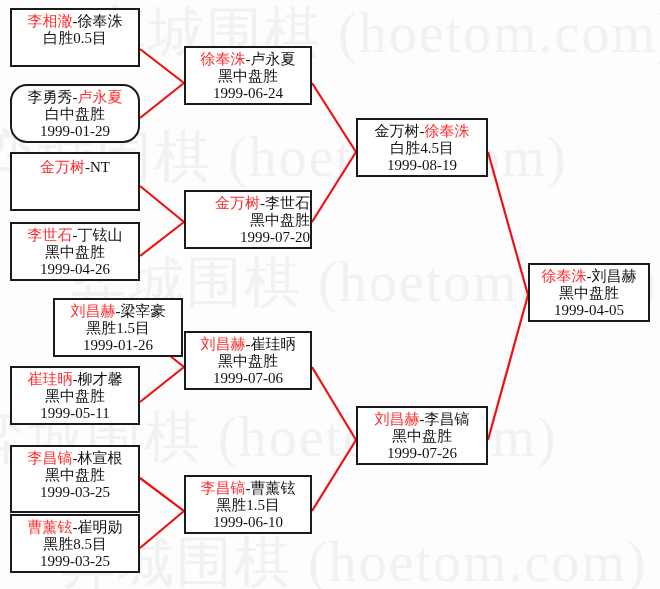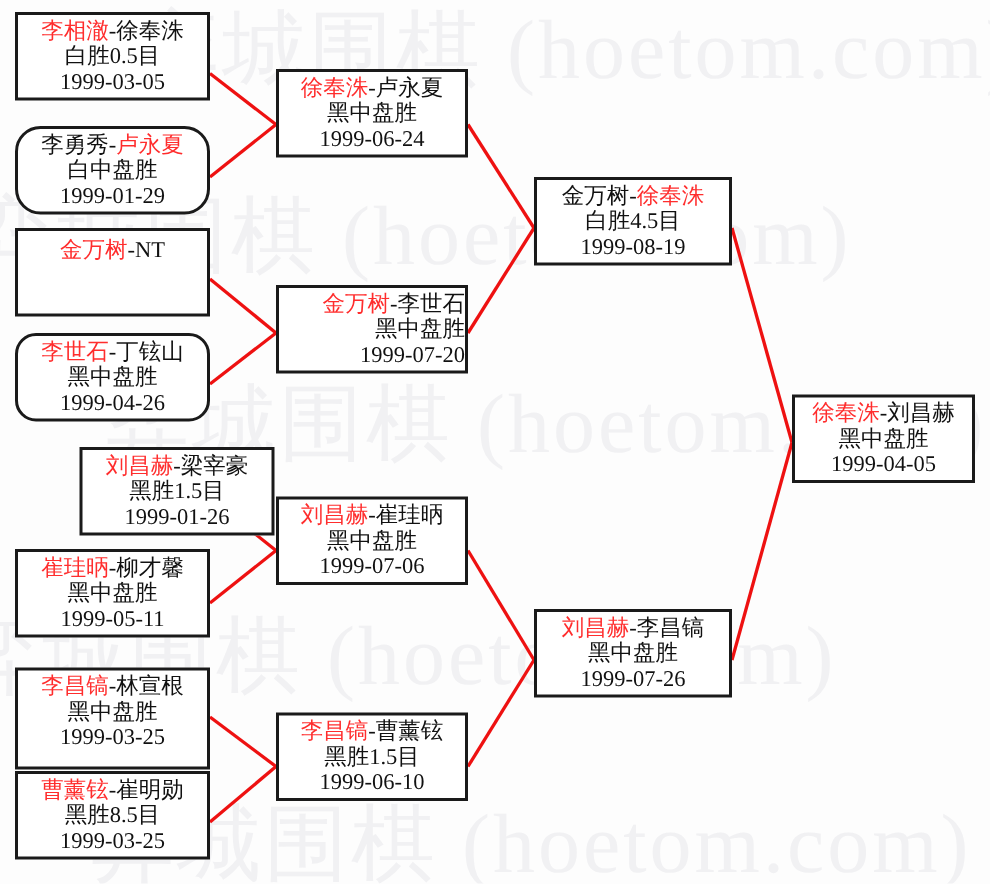--- a/index.html
+++ b/index.html
@@ -87,31 +87,30 @@
       <g>
         <line x1="488" y1="152" x2="528" y2="295" stroke="#ee1111" stroke-width="2.2"></line>
         <line x1="488" y1="440" x2="528" y2="295" stroke="#ee1111" stroke-width="2.2"></line>
       </g>
     </svg>
 
   <div id="matches-layer">
       <div class="match" style="left: 10px; top: 8px; width: 130px; height: 59px;">
         <div class="players"><span class="win">李相澈</span><span class="dash">-</span><span class="lose">徐奉洙</span></div>
         <div class="result">白胜0.5目</div>
-        <div class="date">1999-03-05</div>
       </div>
       <div class="match" style="left: 10px; top: 84px; width: 130px; height: 59px; border-radius: 17px;">
         <div class="players"><span class="lose">李勇秀</span><span class="dash">-</span><span class="win">卢永夏</span></div>
         <div class="result">白中盘胜</div>
         <div class="date">1999-01-29</div>
       </div>
       <div class="match bye" style="left: 10px; top: 152px; width: 130px; height: 59px;">
         <div class="players"><span class="win">金万树</span><span class="dash">-</span><span class="lose">NT</span></div>
       </div>
-      <div class="match" style="left: 10px; top: 222px; width: 130px; height: 59px; border-radius: 14px;">
+      <div class="match" style="left: 10px; top: 222px; width: 130px; height: 59px;">
         <div class="players"><span class="win">李世石</span><span class="dash">-</span><span class="lose">丁铉山</span></div>
         <div class="result">黑中盘胜</div>
         <div class="date">1999-04-26</div>
       </div>
       <div class="match" style="left: 10px; top: 298px; width: 130px; height: 59px; margin-left: 43px;">
         <div class="players"><span class="win">刘昌赫</span><span class="dash">-</span><span class="lose">梁宰豪</span></div>
         <div class="result">黑胜1.5目</div>
         <div class="date">1999-01-26</div>
       </div>
       <div class="match" style="left: 10px; top: 366px; width: 130px; height: 59px;">

